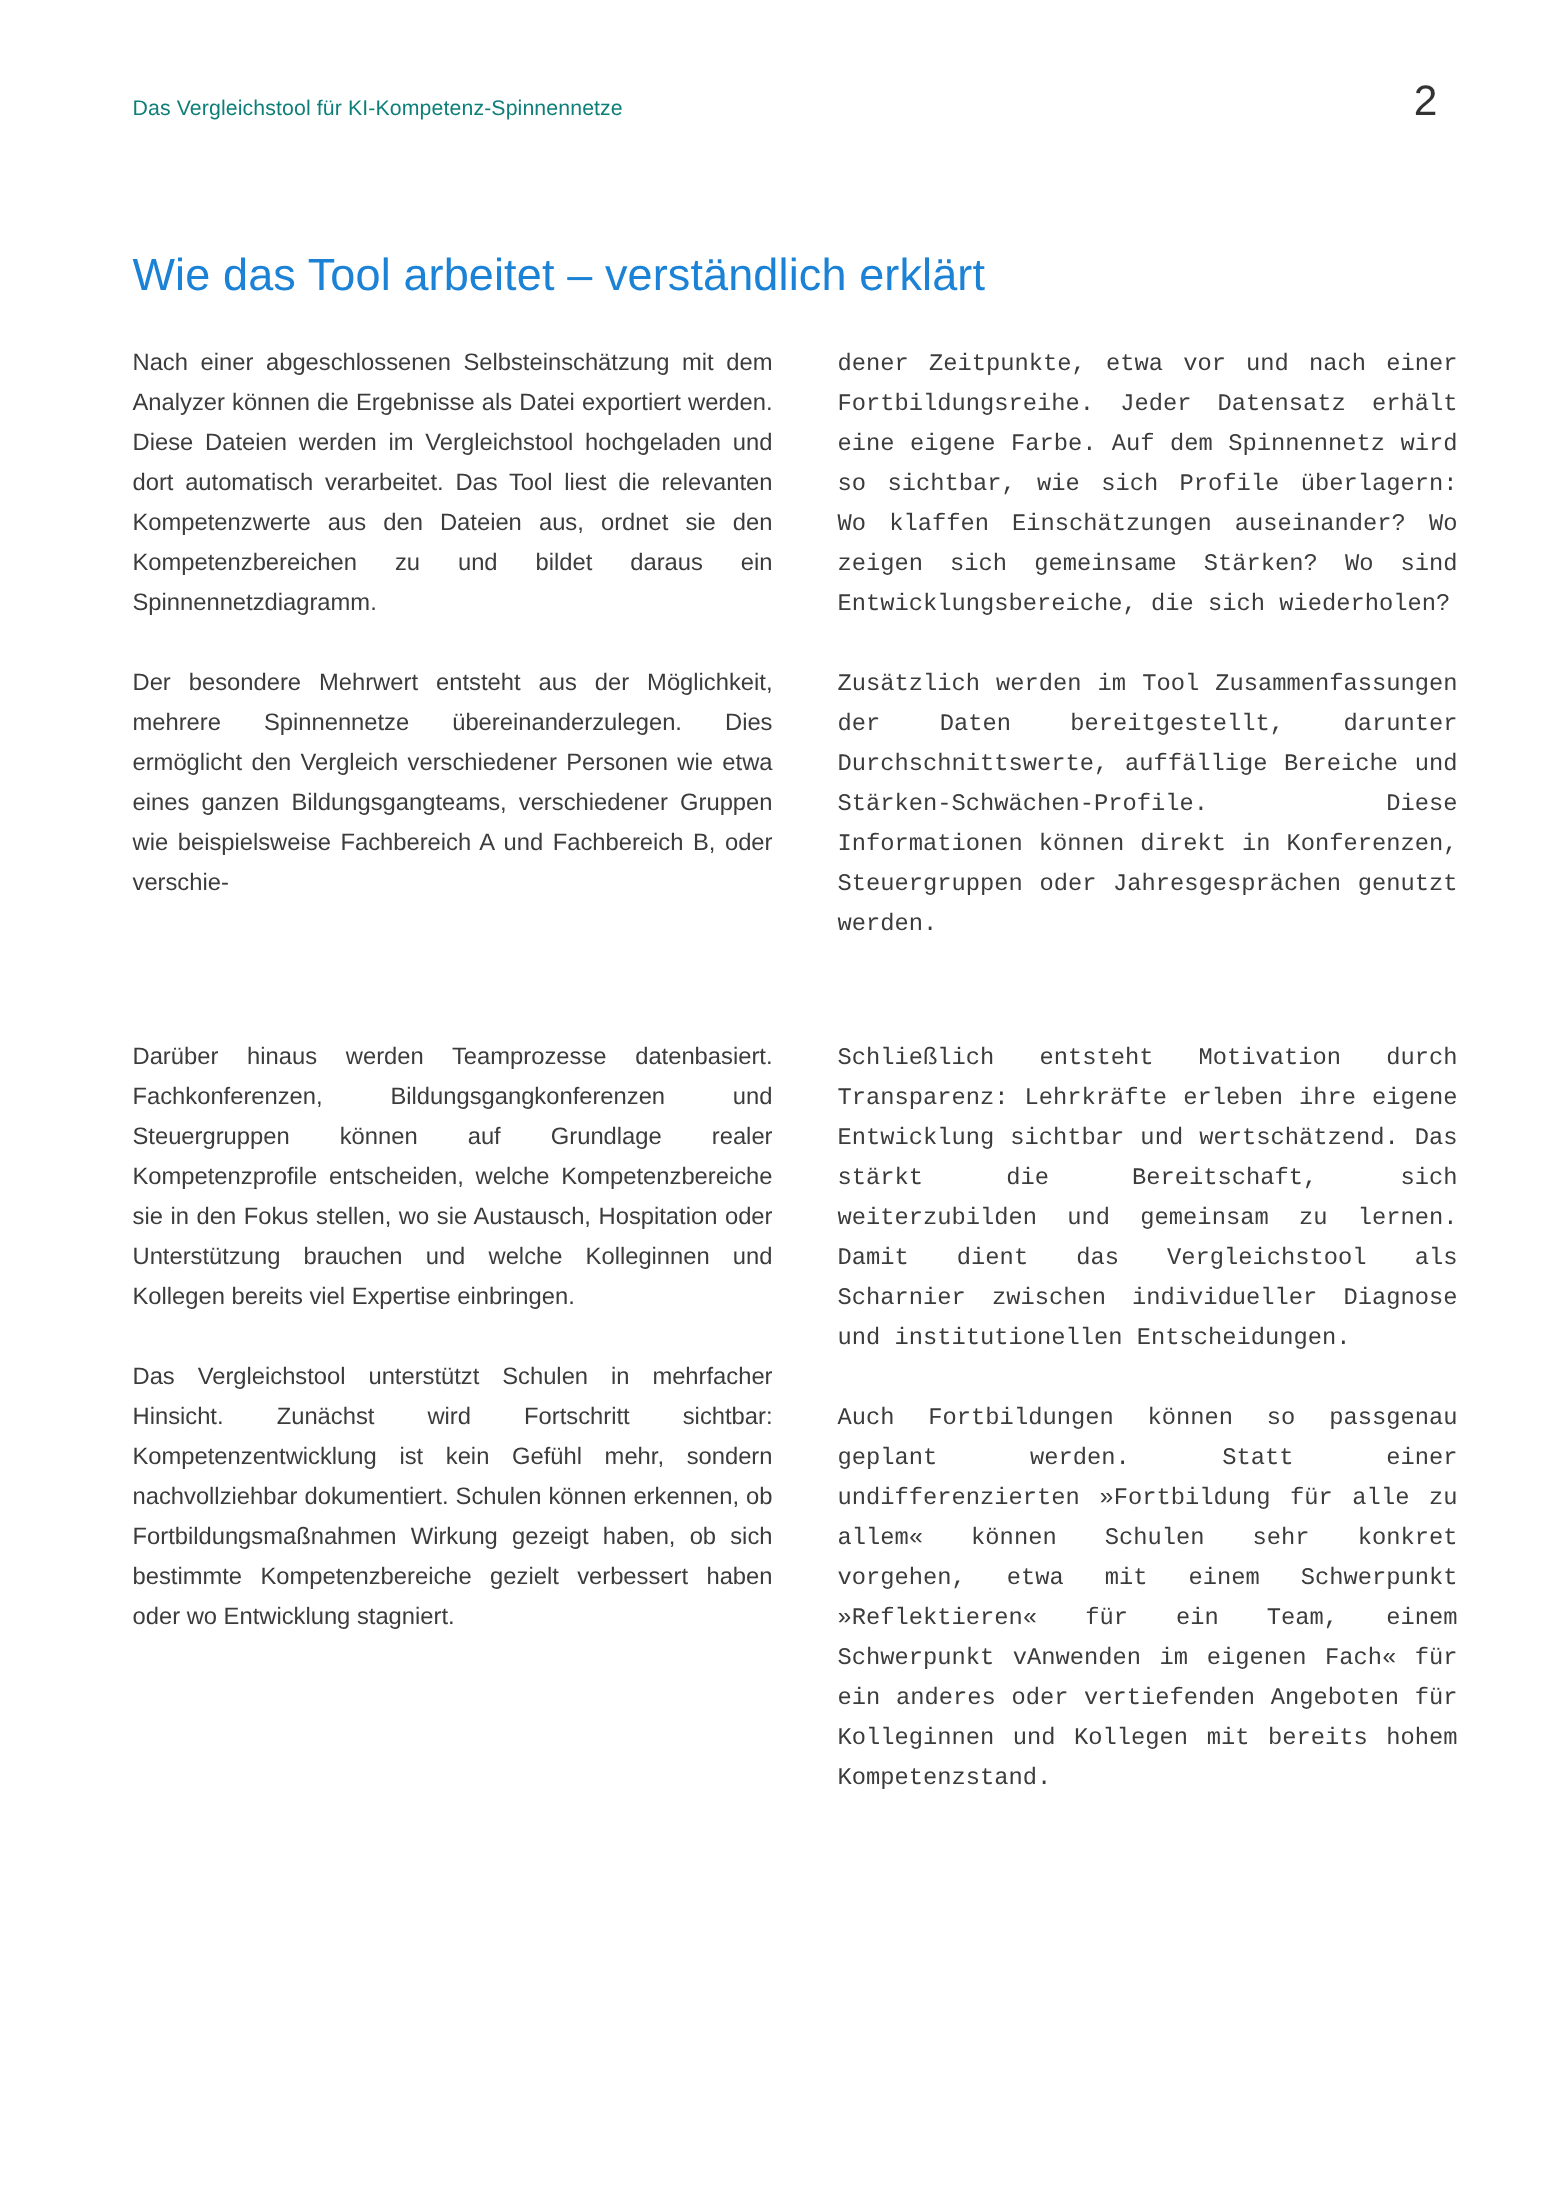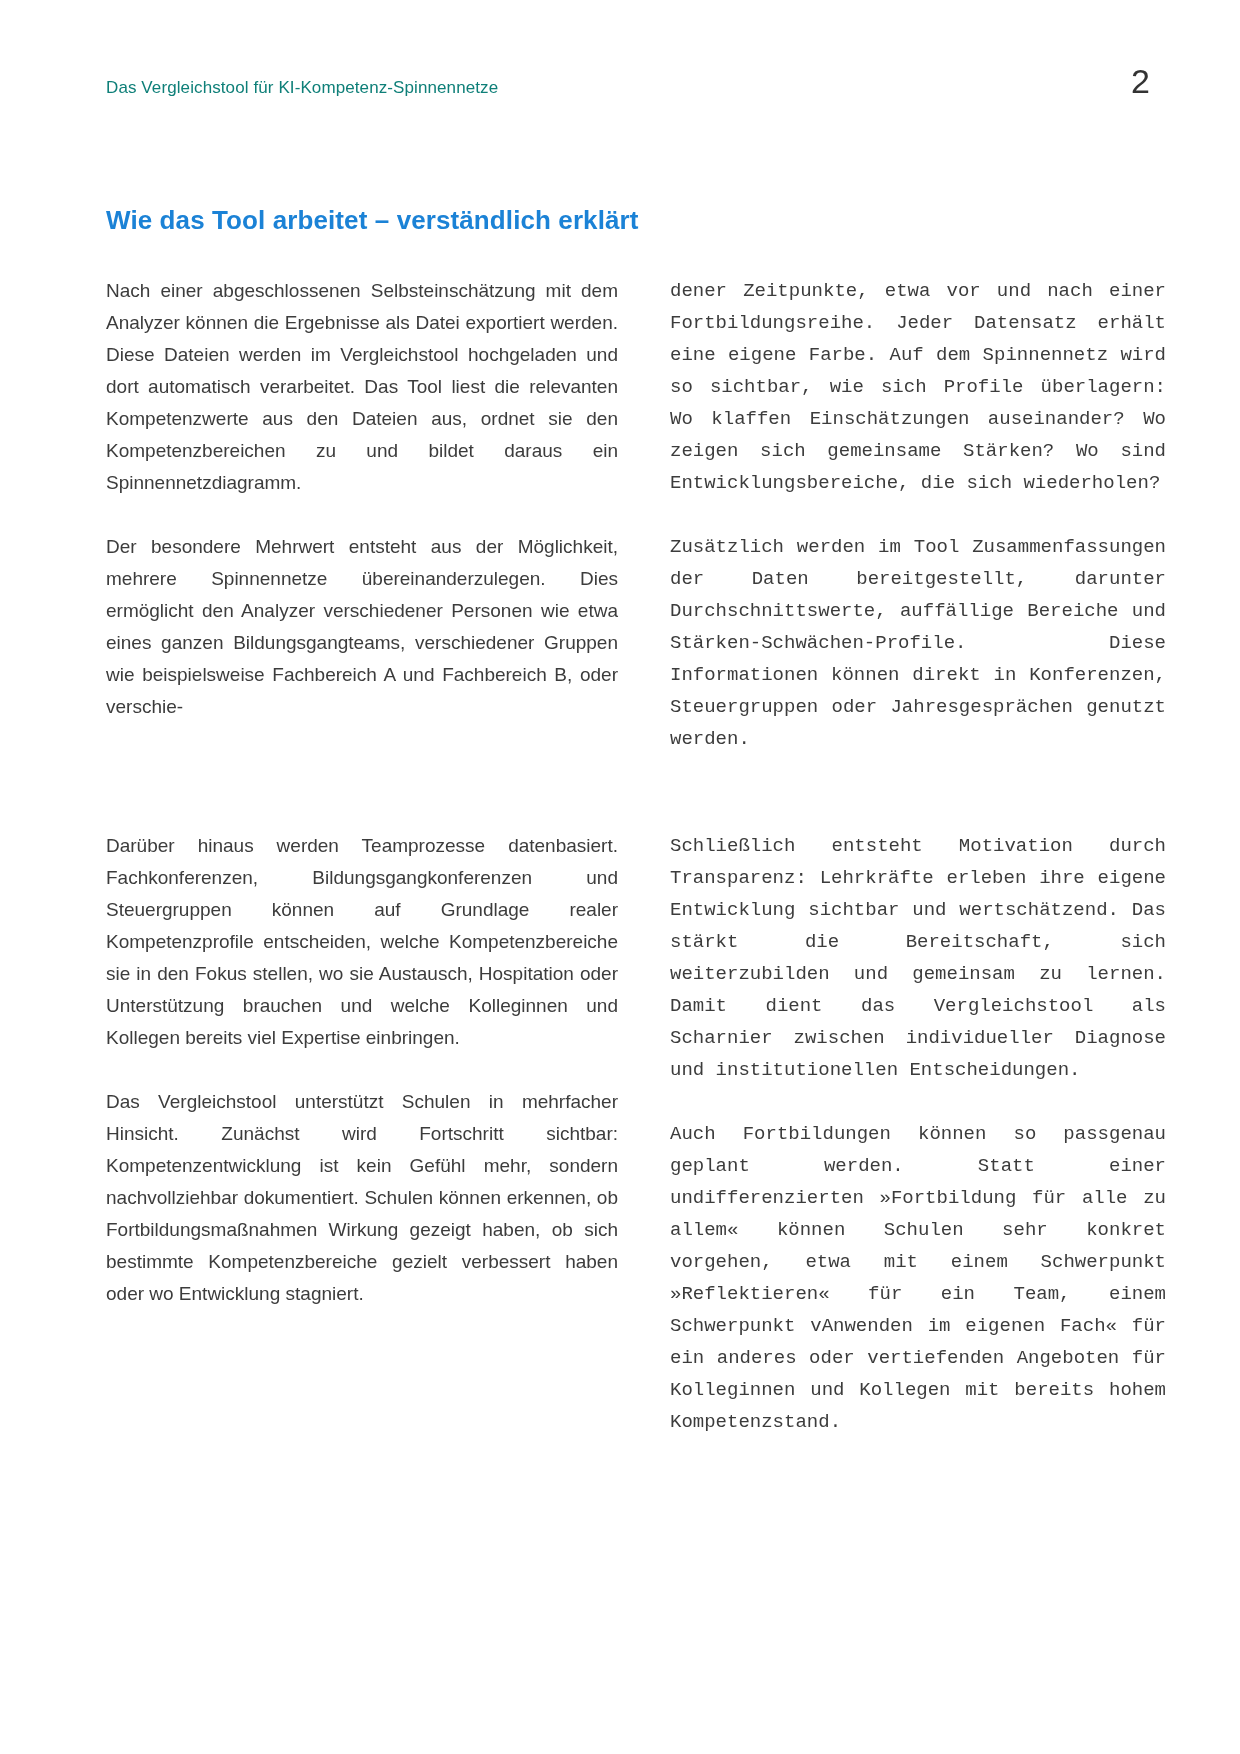--- a/index.html
+++ b/index.html
@@ -34,23 +34,23 @@
   }
   .section {
     position: absolute;
     left: 106px;
     right: 90px;
   }
   .section-1 { top: 203px; }
   .section-2 { top: 830px; }
   .section-heading {
     margin: 0 0 38px 0;
-    font-size: 26px;
+    font-size: 36px;
     line-height: 34px;
-    font-weight: 700;
+    font-weight: 400;
     color: var(--blue, #1B82D6);
     letter-spacing: 0.1px;
   }
   .columns {
     display: flex;
     gap: 52px;
   }
   .col { flex: none; }
   .col-left  { width: 512px; }
   .col-right { width: 496px; font-family: Liberation Mono, monospace; }
@@ -81,21 +81,21 @@
   <header class="page-header">
     <span class="running-title">Das Vergleichstool für KI-Kompetenz-Spinnennetze</span>
     <span class="page-number">2</span>
   </header>
 
   <section class="section section-1">
     <h1 class="section-heading">Wie das Tool arbeitet – verständlich erklärt</h1>
     <div class="columns">
       <div class="col col-left">
         <p>Nach einer abgeschlossenen Selbsteinschätzung mit dem Analyzer können die Ergebnisse als Datei exportiert werden. Diese Dateien werden im Ver­gleichstool hochgeladen und dort automatisch verarbeitet. Das Tool liest die relevanten Kompe­tenzwerte aus den Dateien aus, ordnet sie den Kompetenzbereichen zu und bildet daraus ein Spinnennetzdiagramm.</p>
-        <p>Der besondere Mehrwert entsteht aus der Mög­lichkeit, mehrere Spinnennetze übereinanderzule­gen. Dies ermöglicht den Analyzer verschiedener Personen wie etwa eines ganzen Bildungsgang­teams, verschiedener Gruppen wie beispielsweise Fachbereich A und Fachbereich B, oder verschie-</p>
+        <p>Der besondere Mehrwert entsteht aus der Mög­lichkeit, mehrere Spinnennetze übereinanderzule­gen. Dies ermöglicht den Vergleich verschiedener Personen wie etwa eines ganzen Bildungsgang­teams, verschiedener Gruppen wie beispielsweise Fachbereich A und Fachbereich B, oder verschie-</p>
       </div>
       <div class="col col-right">
         <p>dener Zeitpunkte, etwa vor und nach einer Fort­bildungsreihe. Jeder Datensatz erhält eine eigene Farbe. Auf dem Spinnennetz wird so sichtbar, wie sich Profile überlagern: Wo klaffen Einschätzun­gen auseinander? Wo zeigen sich gemeinsame Stärken? Wo sind Entwicklungsbereiche, die sich wiederholen?</p>
         <p>Zusätzlich werden im Tool Zusammenfassungen der Daten bereitgestellt, darunter Durchschnittswerte, auffällige Bereiche und Stärken-Schwächen-Profile. Diese Informationen können direkt in Konferenzen, Steuergruppen oder Jahresgesprächen genutzt werden.</p>
       </div>
     </div>
   </section>
 
   <section class="section section-2">
     <div class="columns">

